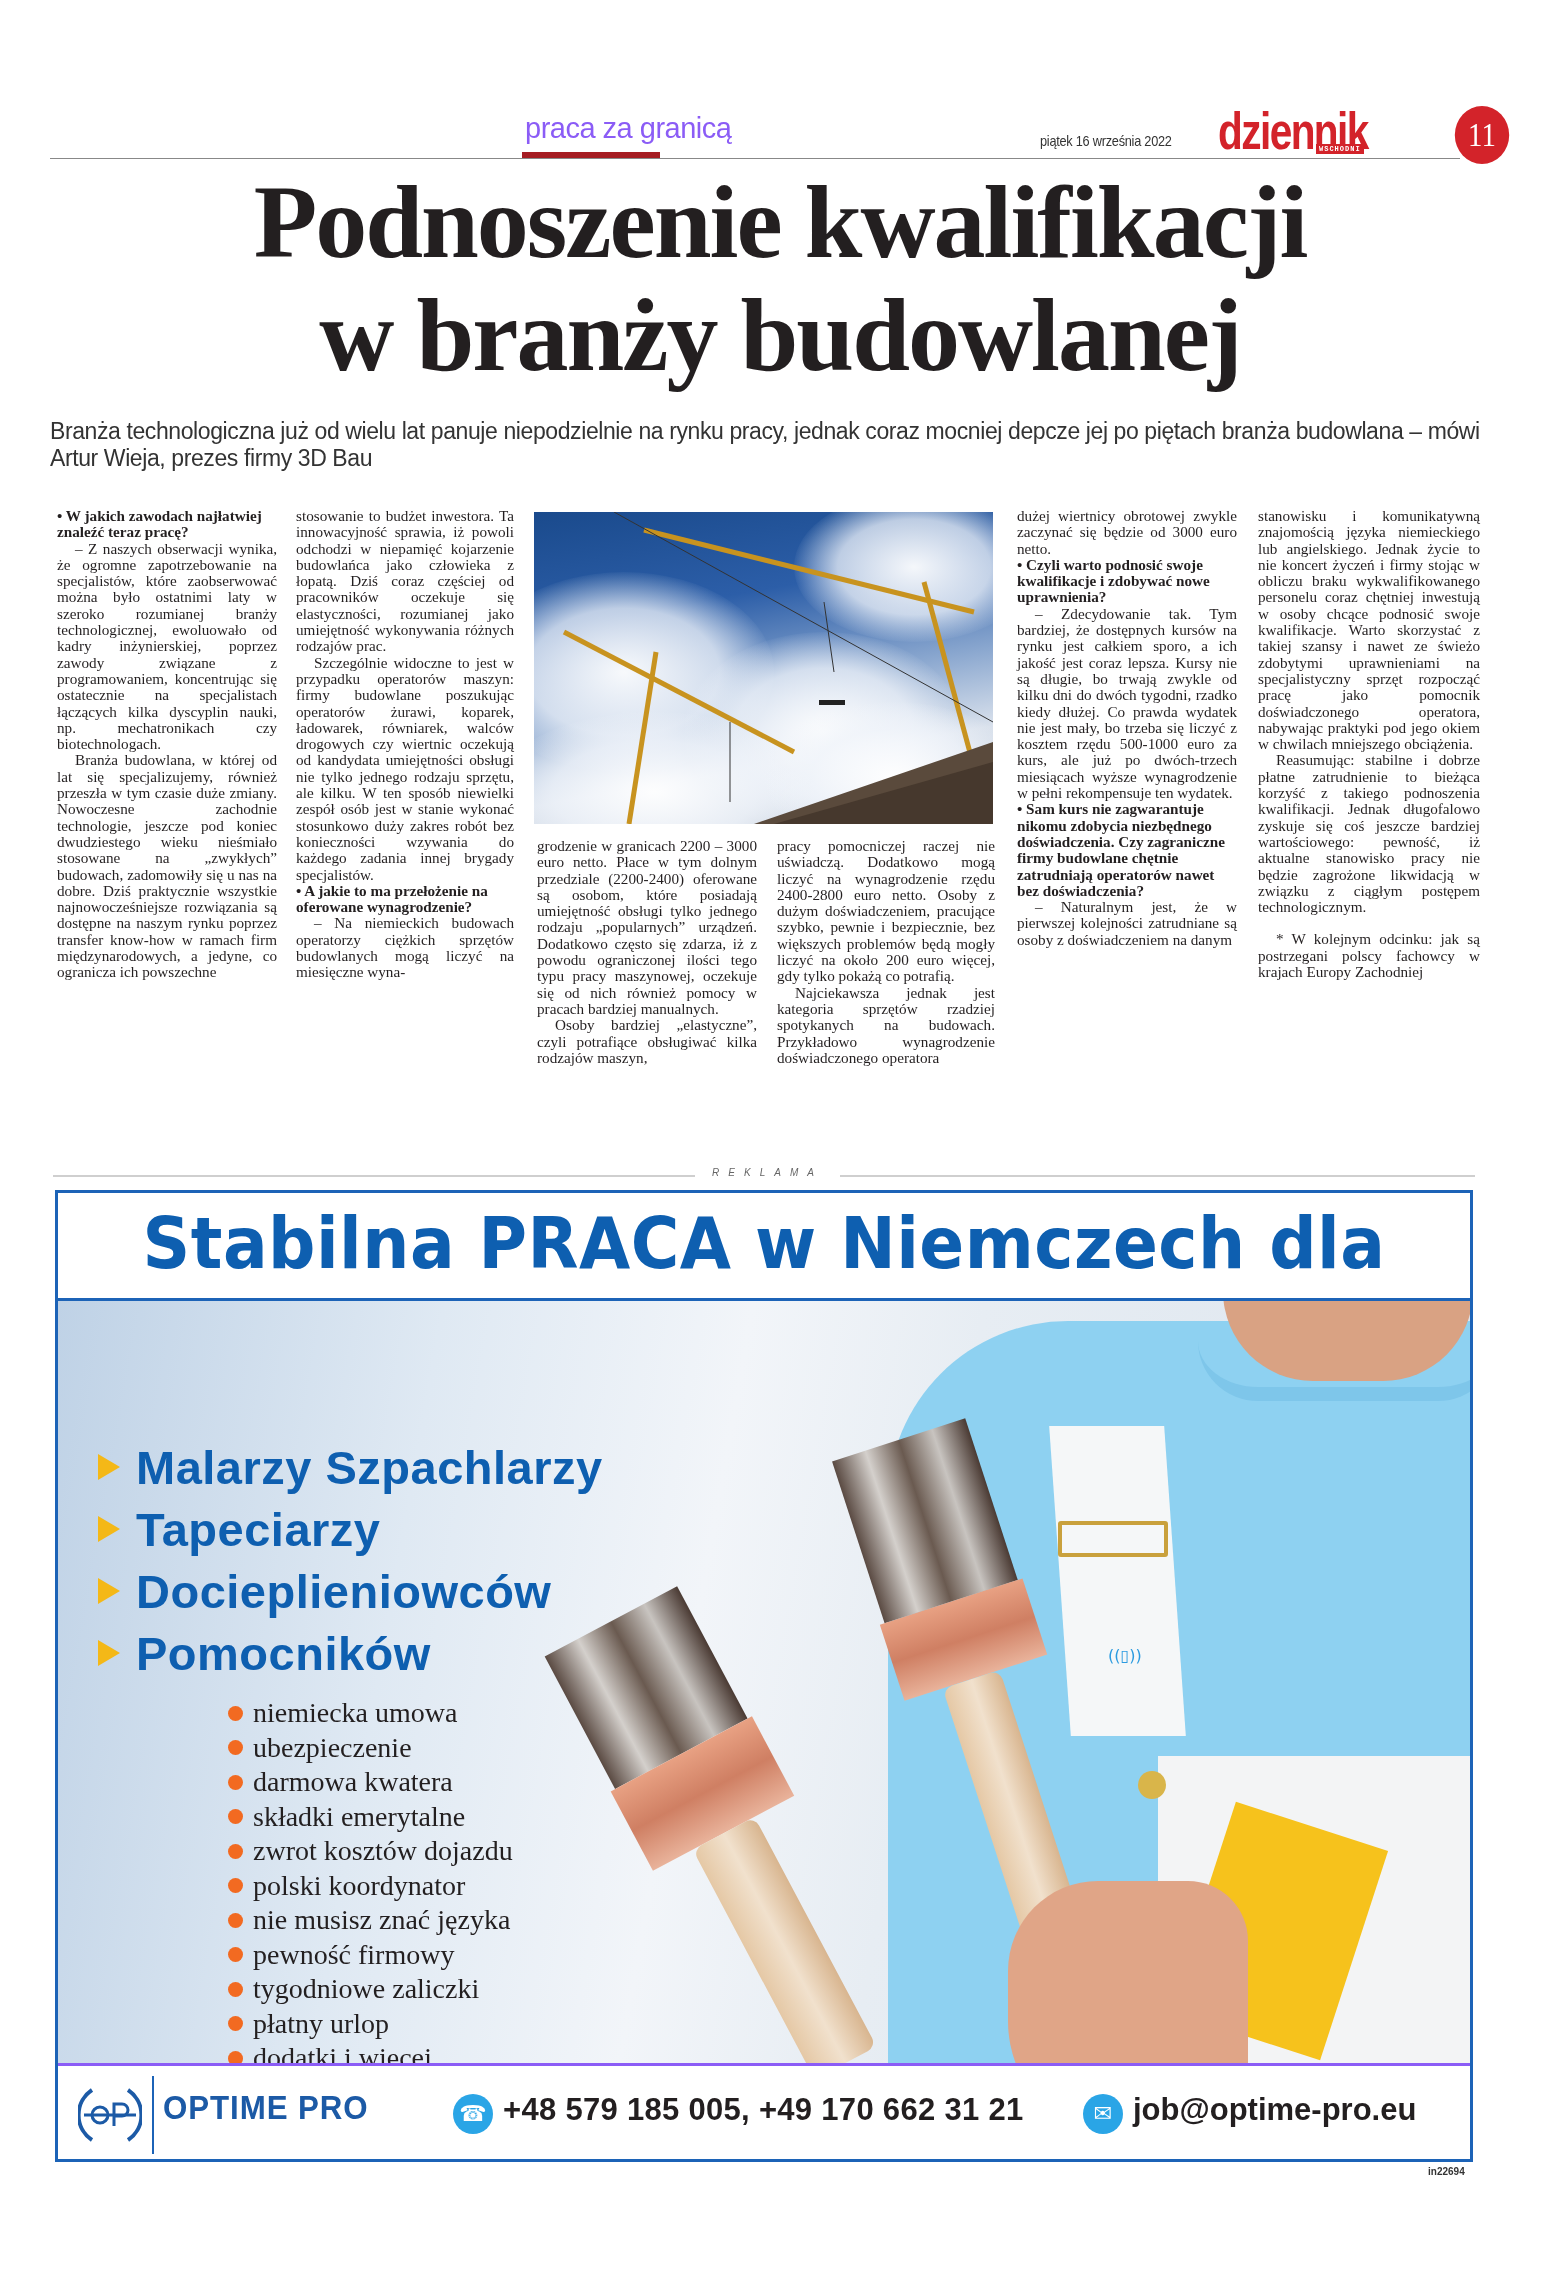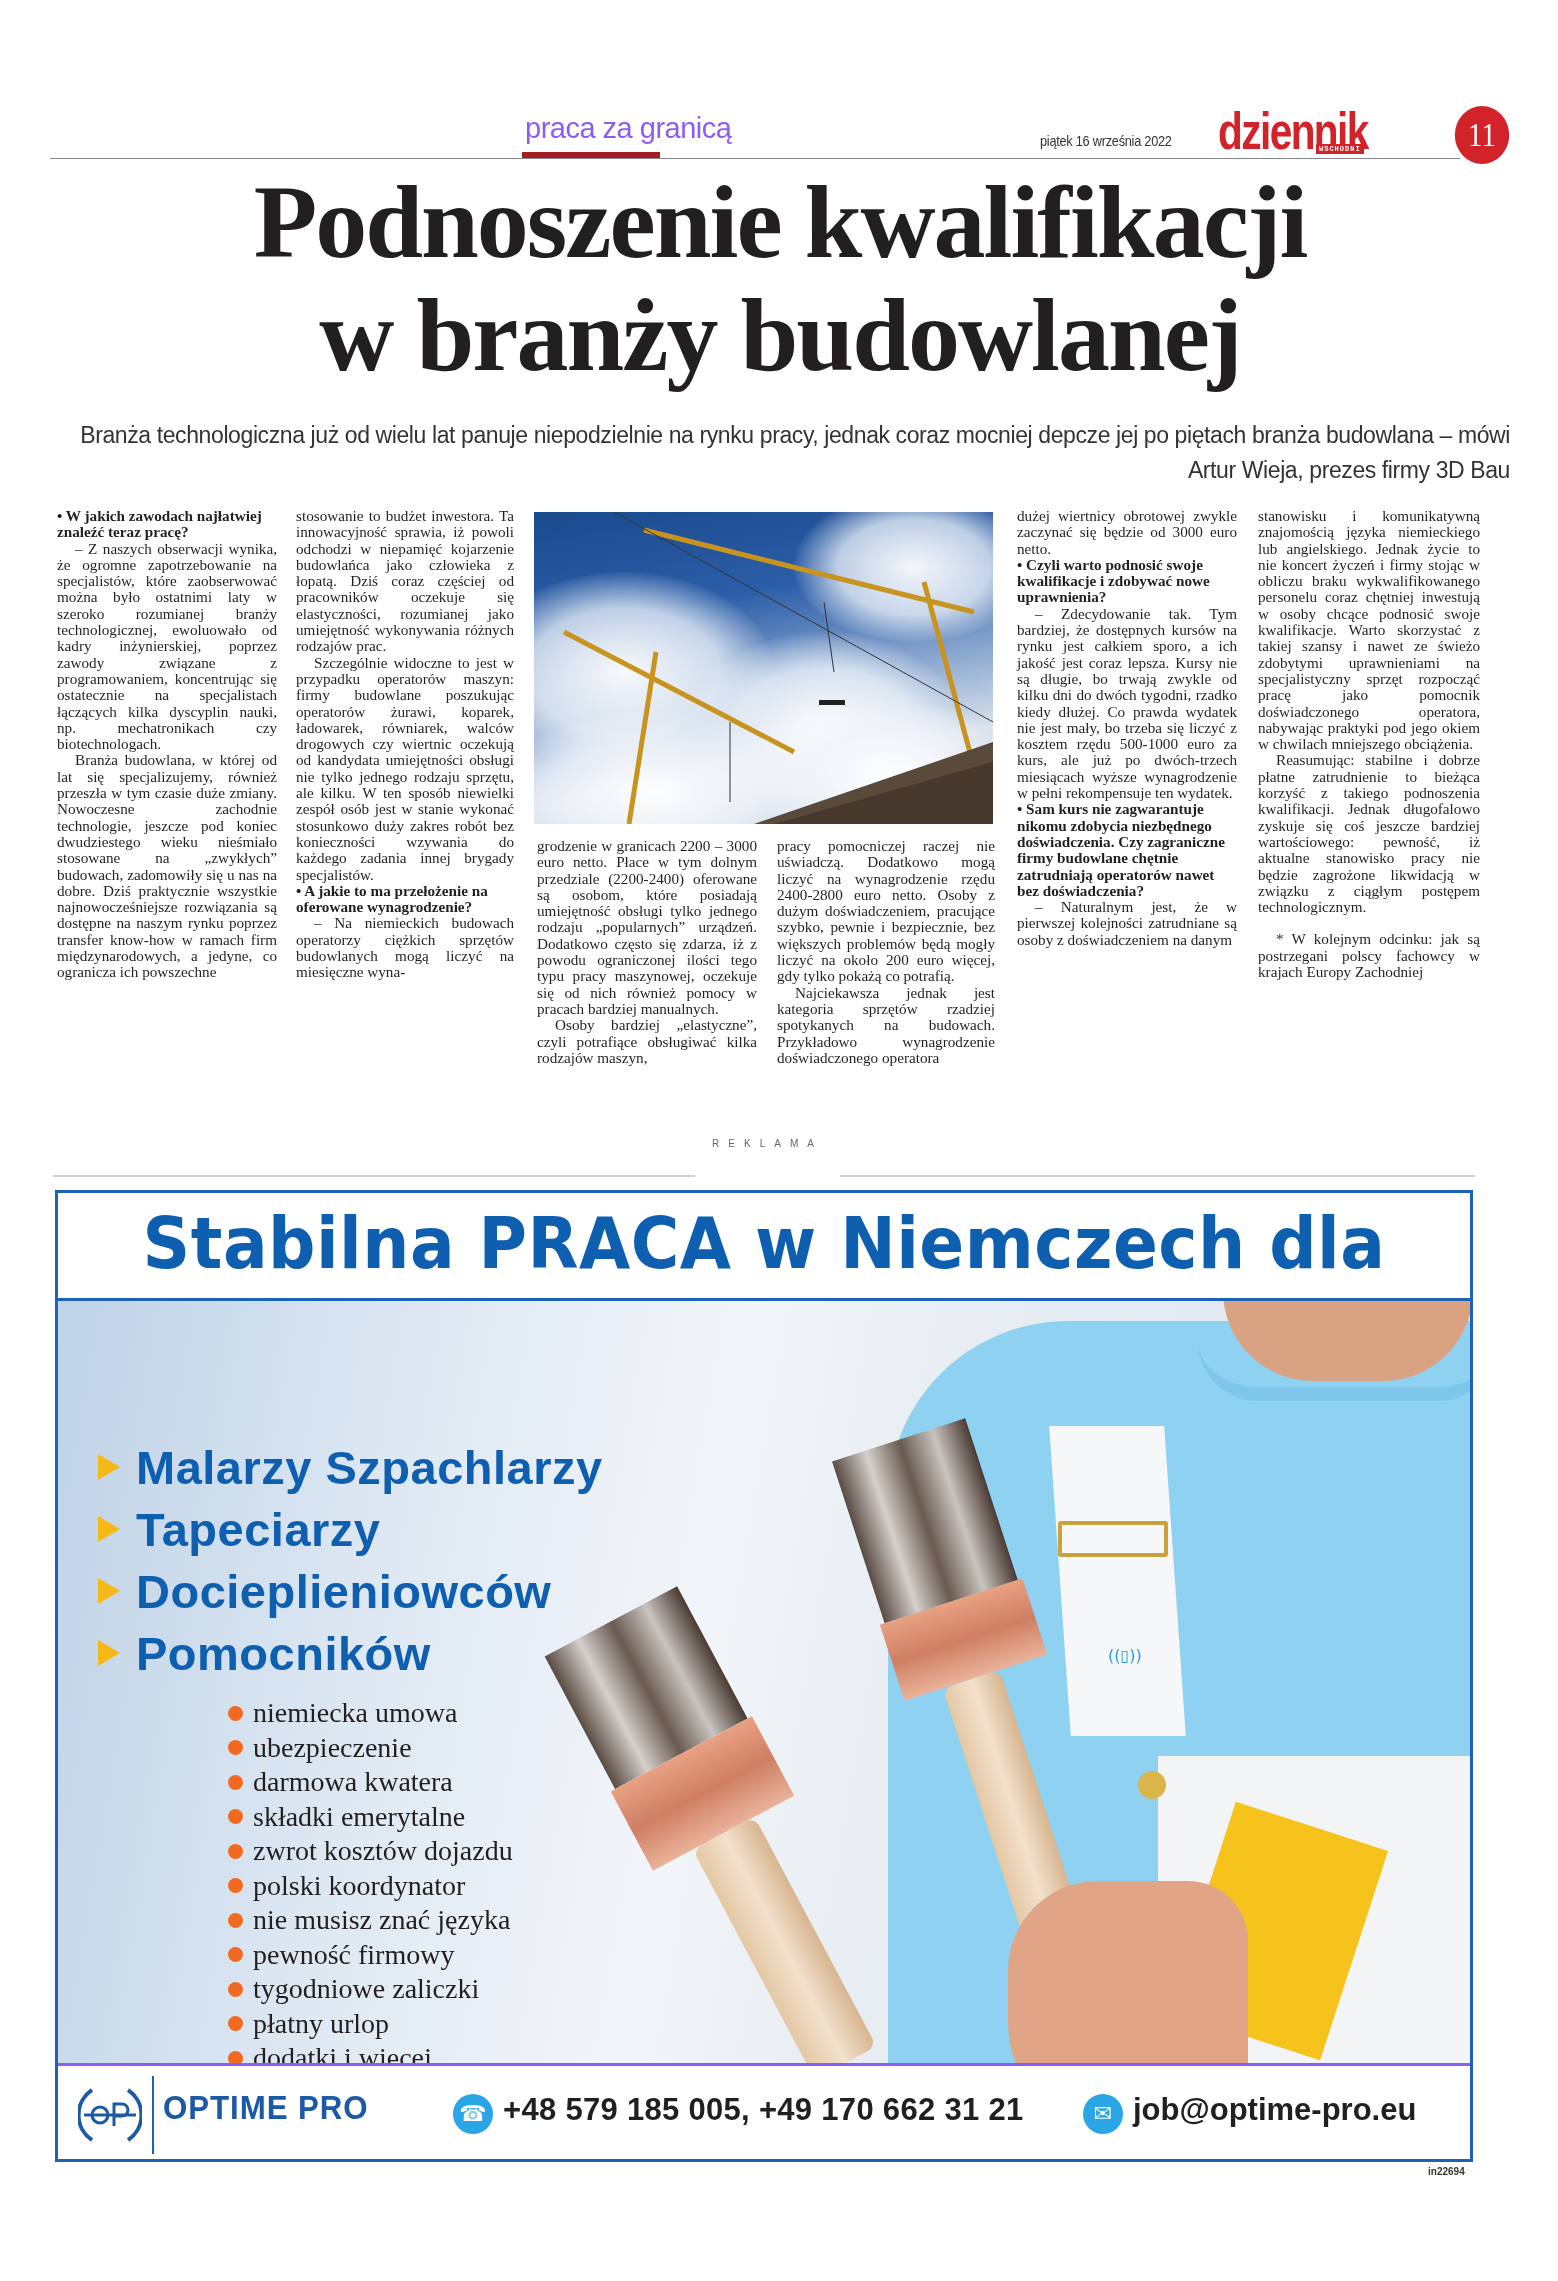--- a/index.html
+++ b/index.html
@@ -13,42 +13,42 @@
   .header-rule { position: absolute; left: 0; top: 50px; width: 1410px; height: 1px; background: #888; }
   .date { position: absolute; left: 990px; top: 24px; font-family: "Liberation Sans", sans-serif; font-size: 15px; color: #333; letter-spacing: -0.3px; transform: scaleX(0.85); transform-origin: left; }
   .logo { position: absolute; left: 1168px; top: -2px; width: 220px; height: 50px; }
   .logo-text { font-family: "Liberation Sans", sans-serif; font-weight: 900; font-size: 52px; color: #d3232a; letter-spacing: -2px; line-height: 50px; transform: scaleX(0.78); transform-origin: left; display: block; font-style: normal; }
   .logo-sub { position: absolute; left: 98px; top: 38px; background: #d3232a; color: #fff; font-family: "Liberation Mono", monospace; font-size: 7px; font-weight: bold; padding: 1px 3px; letter-spacing: 1px; }
   .page-num { position: absolute; left: 1400px; top: -2px; width: 64px; height: 58px; border-radius: 50%; background: #d3232a; color: #fff; font-family: "Liberation Serif", serif; font-size: 34px; text-align: center; line-height: 58px; transform: scaleX(0.85); }
 
   
   .headline { position: absolute; left: 50px; top: 165px; width: 1460px; text-align: center; font-family: "Liberation Serif", serif; font-weight: bold; font-size: 104px; line-height: 113px; color: #231f20; letter-spacing: -2px; }
   .headline span { display: block; }
-  .lead { position: absolute; left: 50px; top: 418px; width: 1460px; text-align: right; font-family: "Liberation Sans", sans-serif; font-size: 23px; line-height: 35px; color: #333; letter-spacing: -0.4px; }
+  .lead { position: absolute; left: 50px; top: 418px; width: 1460px; text-align: left; font-family: "Liberation Sans", sans-serif; font-size: 23px; line-height: 27px; color: #333; letter-spacing: -0.4px; }
 
   
   .col { position: absolute; top: 508px; font-family: "Liberation Serif", serif; font-size: 15.2px; line-height: 16.3px; color: #231f20; text-align: justify; hyphens: manual; }
   .col p { text-indent: 18px; }
   .col p.noindent { text-indent: 0; }
   .col .q { font-weight: bold; text-indent: 0; text-align: left; }
   .c1 { left: 57px; width: 220px; height: 650px; }
   .c2 { left: 296px; width: 218px; height: 650px; }
   .c3 { left: 537px; width: 220px; top: 838px; height: 320px; }
   .c4 { left: 777px; width: 218px; top: 838px; height: 320px; }
   .c5 { left: 1017px; width: 220px; height: 650px; }
   .c6 { left: 1258px; width: 222px; height: 650px; }
   .footnote { margin-top: 16px; }
 
   .photo { position: absolute; left: 534px; top: 512px; width: 459px; height: 312px; overflow: hidden; background: linear-gradient(170deg, #1a4a8c 0%, #2c5ea8 30%, #8aa7cf 55%, #d9e1ec 75%, #c5cedb 100%); }
   .cloud { position: absolute; border-radius: 50%; background: radial-gradient(ellipse at center, rgba(255,255,255,0.95) 0%, rgba(240,244,250,0.75) 45%, rgba(255,255,255,0) 72%); }
   .photo svg { position: absolute; left: 0; top: 0; }
 
   
   .reklama-line { position: absolute; top: 1175px; height: 2px; background: #cfcfcf; }
-  .reklama-label { position: absolute; left: 700px; top: 1138px; width: 135px; text-align: center; font-family: "Liberation Sans", sans-serif; font-size: 10px; letter-spacing: 9px; color: #666; }
+  .reklama-label { position: absolute; left: 700px; top: 1167px; width: 135px; text-align: center; font-family: "Liberation Sans", sans-serif; font-size: 10px; letter-spacing: 9px; color: #666; font-style: italic; }
 
   .ad { position: absolute; left: 55px; top: 1190px; width: 1418px; height: 972px; border: 3px solid #1c63b7; background: #0369a1; overflow: hidden; }
   .ad-title-box { position: absolute; left: 0; top: 0; width: 100%; height: 108px; background: #fff; border-bottom: 3px solid #1c63b7; }
   .ad-title { position: absolute; left: 0; top: 8px; width: 100%; text-align: center; font-family: "DejaVu Sans", sans-serif; font-size: 72px; font-weight: bold; color: #0e5fb0; letter-spacing: 0.5px; transform: scaleX(0.92); }
   .ad-photo { position: absolute; left: 0; top: 108px; width: 100%; height: 762px; background: linear-gradient(100deg, #bfd2e6 0%, #dfe9f3 25%, #f2f5f9 45%, #e7edf3 60%, #dbe4ee 100%); overflow: hidden; }
   .shirt { position: absolute; left: 830px; top: 20px; width: 640px; height: 760px; background: #8ed1f1; border-radius: 180px 0 0 0; }
   .neck { position: absolute; left: 1165px; top: -10px; width: 250px; height: 90px; background: #d9a283; border-radius: 0 0 120px 120px; }
   .collar { position: absolute; left: 1140px; top: 40px; width: 300px; height: 60px; border-radius: 0 0 150px 150px; border-bottom: 14px solid #7ec6ea; }
   .strap { position: absolute; left: 1002px; top: 125px; width: 115px; height: 310px; background: #f5f7f8; transform: skewX(4deg); }
   .buckle { position: absolute; left: 1000px; top: 220px; width: 110px; height: 36px; border: 4px solid #c9a13d; border-radius: 3px; }

